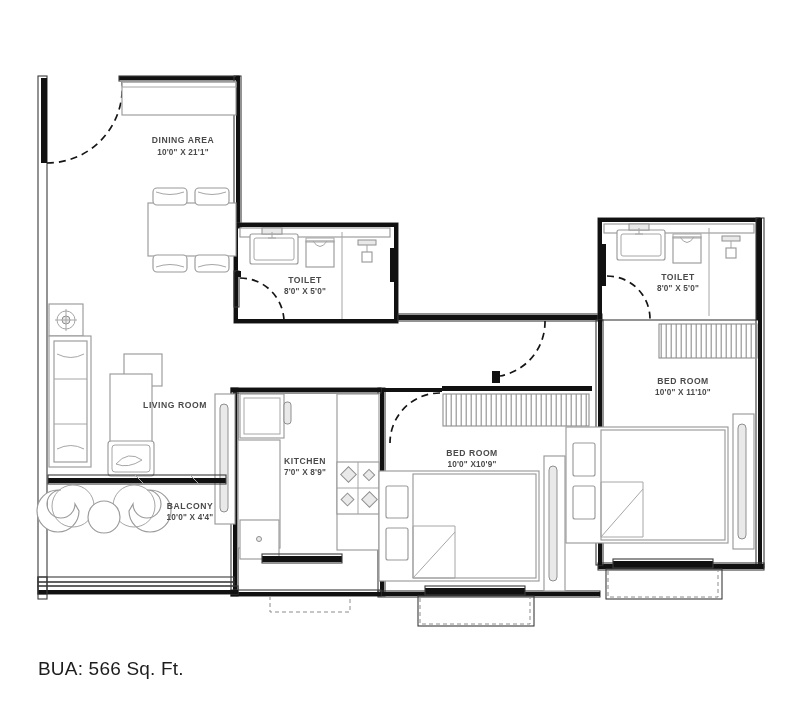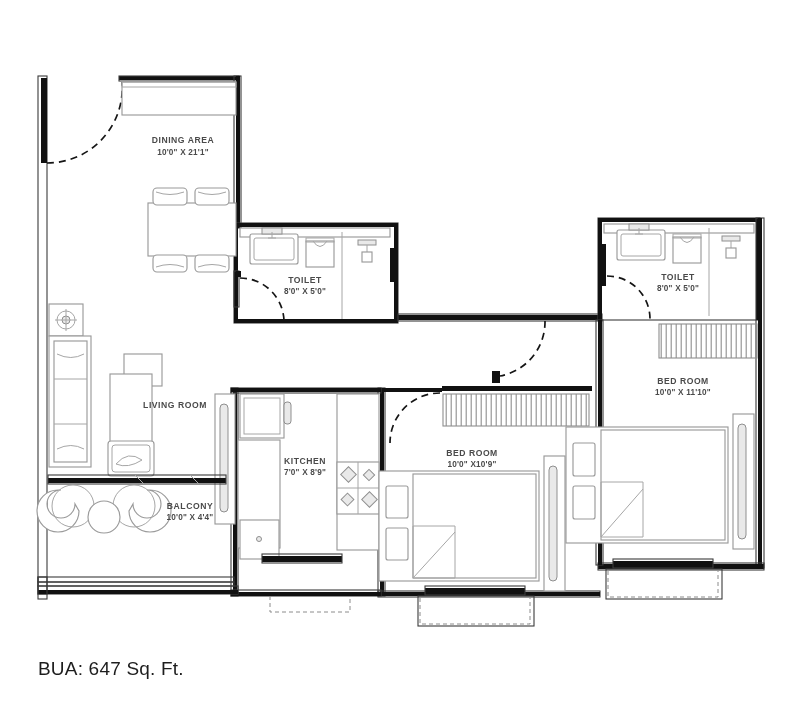--- a/index.html
+++ b/index.html
@@ -384,15 +384,15 @@
       <path class="dash-out" d="M 608 555 L 608 581 L 718 581 L 718 555"></path>
       <rect class="wall-light" x="606" y="553" width="116" height="30" fill="none"></rect>
 
       <text class="room-name" x="683" y="368">BED ROOM</text>
       <text class="room-dim" x="683" y="379">10'0" X 11'10"</text>
     </g>
 
   </svg>
 
   <div class="caption-block">
-    <p class="caption-sub">BUA: 647 Sq. Ft.</p>
+    <p class="caption-sub">BUA: 566 Sq. Ft.</p>
   </div>
 </div>
 
 </body></html>

